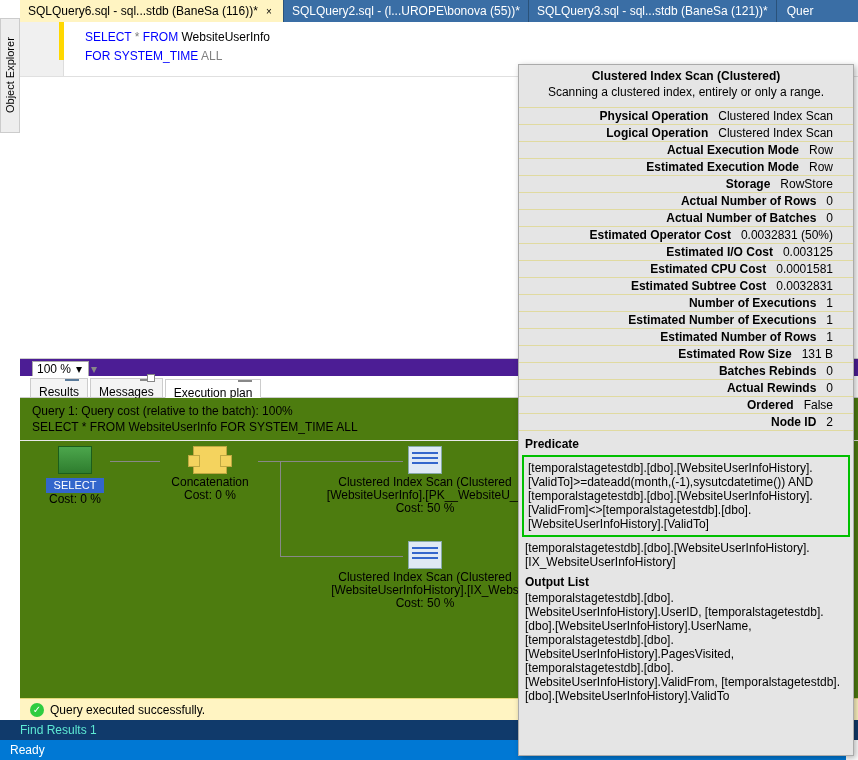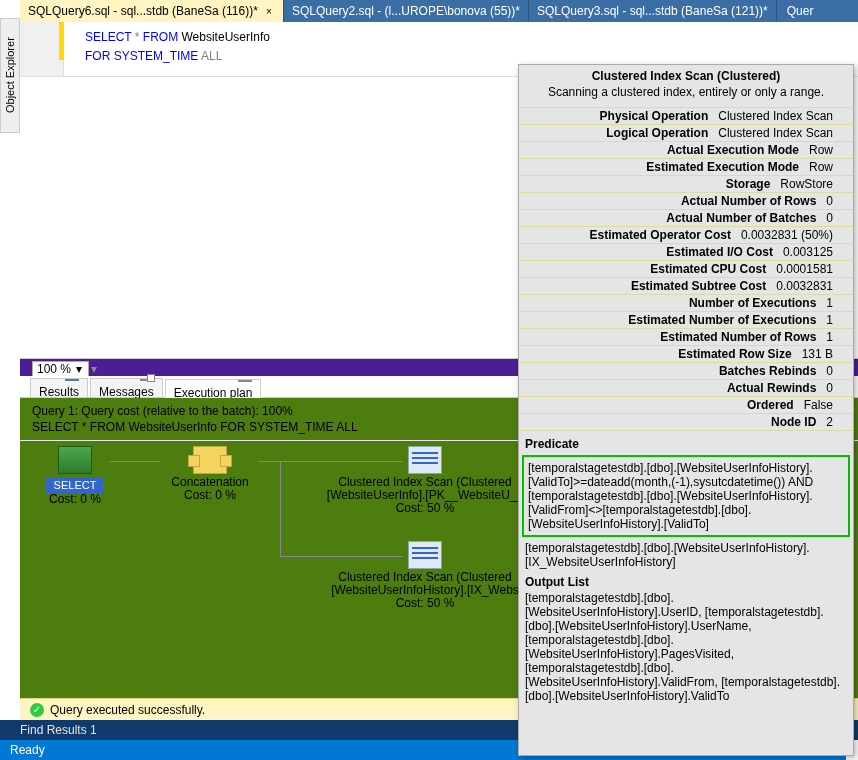--- a/index.html
+++ b/index.html
@@ -54,21 +54,21 @@
     .icon-concat::before,.icon-concat::after{content:"";position:absolute;width:10px;height:10px;background:#f4d35e;border:1px solid #bfa842;top:8px;}
     .icon-concat::before{left:-6px;}
     .icon-concat::after{right:-6px;}
     .icon-cix { background:#dfe9f5; border:1px solid #8aa; position:relative; }
     .icon-cix::after{content:"";position:absolute;left:3px;right:3px;top:5px;height:2px;background:#3366cc;box-shadow:0 5px #3366cc, 0 10px #3366cc;}
 
     
     .status-bar { position: absolute; left: 20px; right: 0; bottom: 40px; height: 22px; background: #fff4c2; display: flex; align-items: center; padding-left: 10px; gap: 6px; font-size: 12px; border-top:1px solid #e5d87a; }
     .check-icon { width: 14px; height: 14px; border-radius: 50%; background: #2ecc40; display: inline-flex; align-items: center; justify-content: center; color: #fff; font-size: 10px; line-height:1; }
 
-    .find-results { position: absolute; left: 0; right: 0; bottom: 20px; height: 20px; background: #103a6b; color: #e5e5e5; display: flex; align-items: center; padding-left: 20px; font-size: 12px; }
+    .find-results { position: absolute; left: 0; right: 0; bottom: 20px; height: 20px; background: #103a6b; color: #5eead4; display: flex; align-items: center; padding-left: 20px; font-size: 12px; }
     .ready-bar { position: absolute; left: 0; right: 12px; bottom: 0; height: 20px; background: #0078d4; color: #fff; display: flex; align-items: center; padding-left: 10px; font-size: 12px; }
 
     
     .tooltip { position: absolute; left: 518px; top: 64px; width: 336px; bottom: 4px; background: #e5e5e5; border: 1px solid #aaa; box-shadow: 2px 2px 6px rgba(0,0,0,0.3); font-size: 12px; overflow: hidden; z-index: 20; }
     .tooltip-title { text-align: center; font-weight: bold; padding: 4px 6px 2px; font-size: 12px; }
     .tooltip-sub { text-align: center; padding: 0 6px 8px; font-size: 12px; line-height:14px; }
     .tooltip-row { display: flex; justify-content: flex-end; padding: 1px 20px; border-top: 1px solid #e0daa0; font-size: 12px; }
     .tooltip-row .label { font-weight: bold; flex-shrink:0; margin-right:10px; }
     .tooltip-row .value { text-align: right; }
     .section-label { font-weight: bold; padding: 6px 6px 2px; border-top:1px solid #e0daa0; }

